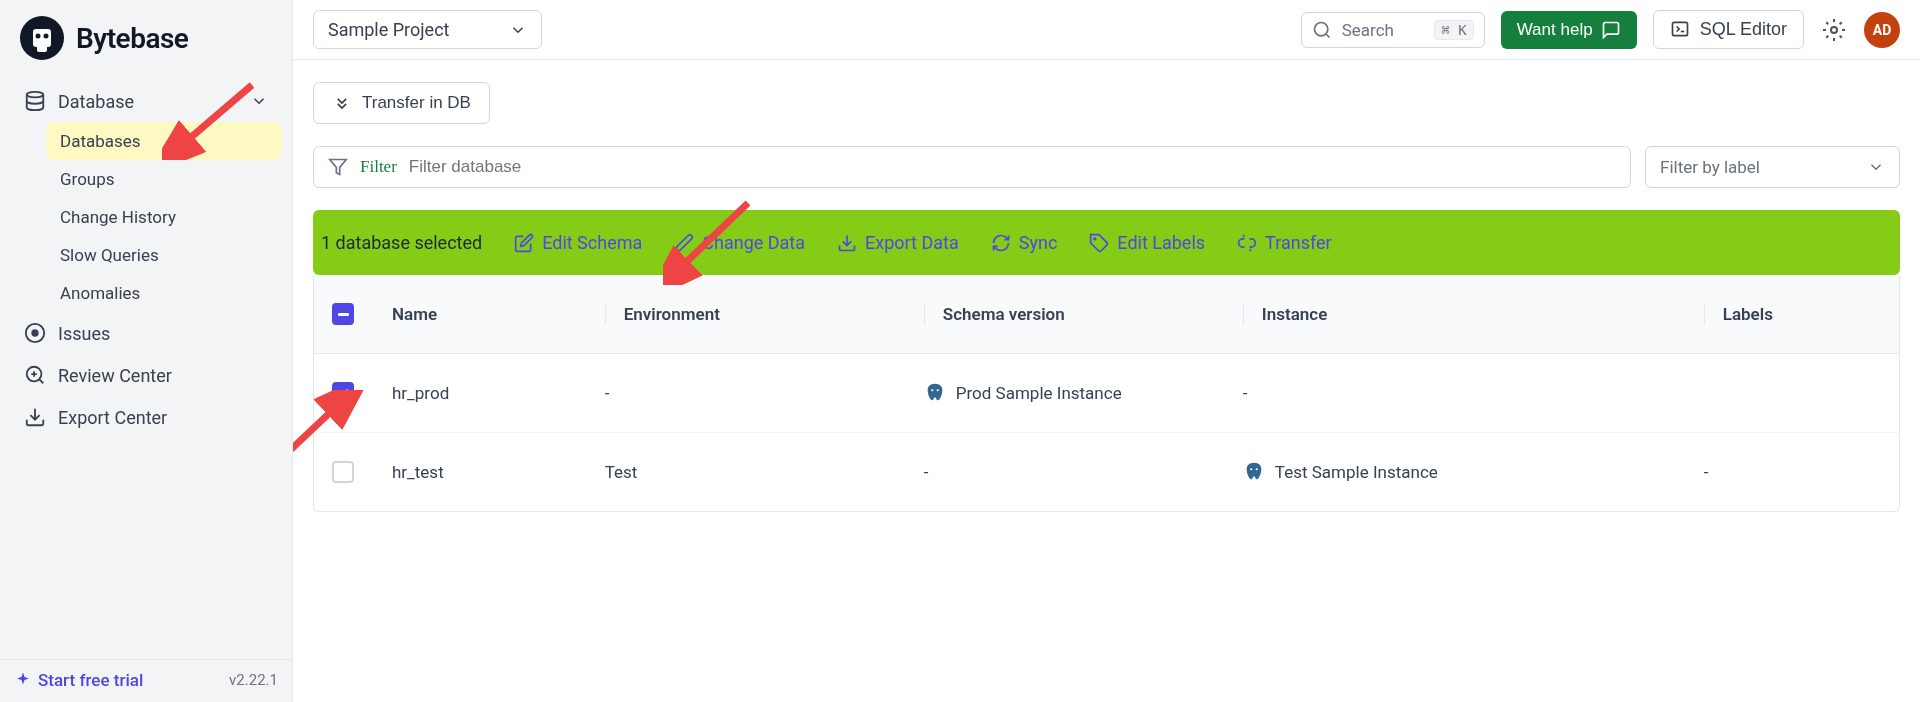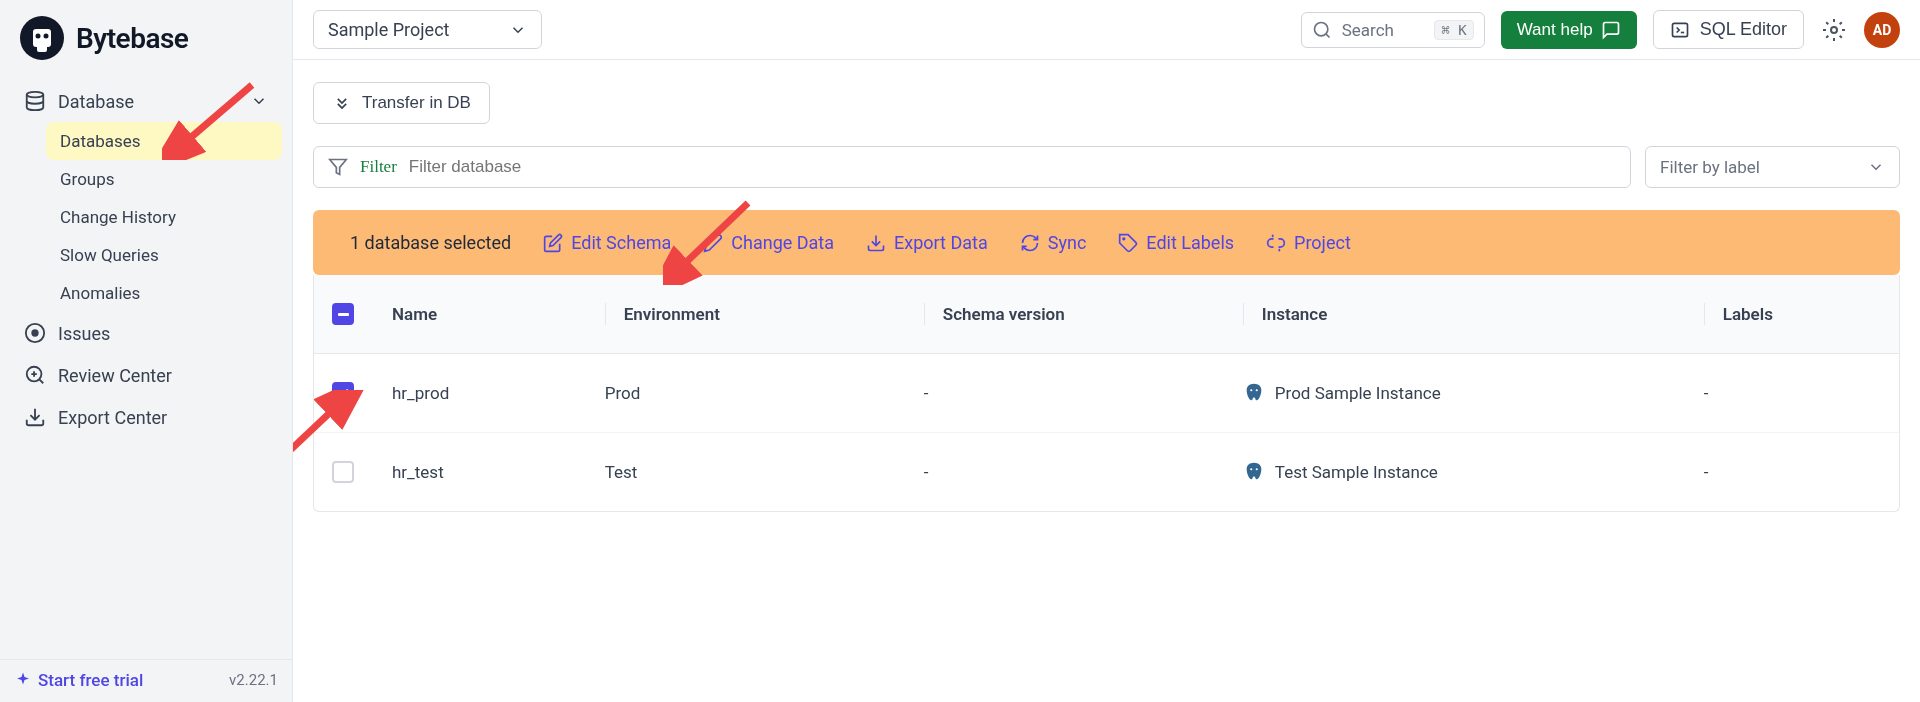--- a/index.html
+++ b/index.html
@@ -28,35 +28,35 @@
 
 .main { flex: 1; display: flex; flex-direction: column; background: #fff; }
 .topbar { display: flex; align-items: center; justify-content: space-between; padding: 10px 20px; border-bottom: 1px solid #e5e7eb; }
 .tb-left { display: flex; align-items: center; gap: 14px; }
 .project-sel { display: flex; align-items: center; gap: 60px; border: 1px solid #d1d5db; border-radius: 6px; padding: 8px 14px; cursor: pointer; font-size: 18px; color: #374151; }
 .tb-right { display: flex; align-items: center; gap: 16px; }
 .search { display: flex; align-items: center; gap: 10px; border: 1px solid #d1d5db; border-radius: 6px; padding: 7px 10px; width: 184px; cursor: pointer; }
 .search .stext { color: #6b7280; font-size: 17px; flex: 1; }
 .kbd { background: #f3f4f6; border: 1px solid #e5e7eb; border-radius: 4px; padding: 1px 6px; font-size: 14px; color: #6b7280; font-family: ui-monospace, monospace; }
 .btn-help { background: #15803d; color: #fff; border: none; border-radius: 6px; padding: 9px 16px; font-size: 17px; font-weight: 500; display: flex; align-items: flex-end; gap: 8px; cursor: pointer; }
-.btn-sql { border: 1px solid #d1d5db; background: #fff; border-radius: 6px; padding: 8px 16px; font-size: 18px; display: flex; align-items: center; gap: 10px; cursor: pointer; color: #374151; }
+.btn-sql { border: 1px solid #d1d5db; background: #fff; border-radius: 6px; padding: 8px 16px; font-size: 18px; display: flex; align-items: flex-start; gap: 10px; cursor: pointer; color: #374151; }
 .iconbtn { width: 28px; height: 28px; display: flex; align-items: center; justify-content: center; cursor: pointer; color: #4b5563; }
 .avatar { width: 36px; height: 36px; border-radius: 50%; background: #c2410c; color: #fff; display: flex; align-items: center; justify-content: center; font-weight: 700; font-size: 14px; cursor: pointer; }
 
 .content { flex: 1; padding: 22px 20px; position: relative; overflow-y: auto; }
 .actions-top { display: flex; gap: 12px; margin-bottom: 22px; }
 .btn-outline { border: 1px solid #d1d5db; background: #fff; border-radius: 6px; padding: 10px 18px; font-size: 17px; display: flex; align-items: center; gap: 10px; cursor: pointer; color: #374151; }
 
 .filters { display: flex; gap: 14px; margin-bottom: 22px; }
 .filter-main { flex: 1; border: 1px solid #d1d5db; border-radius: 6px; display: flex; align-items: center; padding: 10px 14px; gap: 12px; }
 .filter-main .flabel { color: #15803d; font-size: 17px; font-family: Liberation Serif, serif; }
 .filter-main input { border: none; outline: none; flex: 1; font-size: 17px; background: transparent; }
 .filter-label { width: 255px; border: 1px solid #d1d5db; border-radius: 6px; display: flex; align-items: center; justify-content: space-between; padding: 10px 14px; cursor: pointer; color: #6b7280; font-size: 17px; }
 
-.selbar { background: #fdba74; border-radius: 6px; padding: 22px 37px; display: flex; align-items: center; gap: 32px; margin-bottom: 0; }
+.selbar { background: #84cc16; border-radius: 6px; padding: 22px 8px; display: flex; align-items: center; gap: 32px; margin-bottom: 0; }
 .selcount { color: #1e293b; font-size: 18px; }
 .selaction { display: flex; align-items: center; gap: 8px; color: #4f46e5; font-size: 18px; cursor: pointer; }
 
 .table { border: 1px solid #e5e7eb; border-radius: 6px; border-top: none; border-top-left-radius: 0; border-top-right-radius: 0; }
 .thead, .trow { display: grid; grid-template-columns: 60px 1.2fr 1.8fr 1.8fr 2.6fr 1fr; align-items: center; padding: 28px 18px; }
 .thead { background: #f9fafb; border-bottom: 1px solid #e5e7eb; font-weight: 600; color: #374151; font-size: 17px; }
 .trow { border-bottom: 1px solid #f3f4f6; font-size: 17px; color: #374151; }
 .trow:last-child { border-bottom: none; }
 .chk { width: 22px; height: 22px; border: 2px solid #d1d5db; border-radius: 4px; cursor: pointer; display: flex; align-items: center; justify-content: center; }
 .chk.checked { background: #4f46e5; border-color: #4f46e5; }
@@ -272,21 +272,21 @@
             </svg>
           <span>Edit Labels</span>
         </div>
         <div class="selaction">
           <svg width="20" height="20" viewBox="0 0 24 24" fill="none" stroke="#4f46e5" stroke-width="2">
               <path d="M9 17H7A5 5 0 0 1 7 7h2"></path>
               <path d="M15 7h2a5 5 0 1 1 0 10h-2"></path>
               <line x1="8" y1="2" x2="8" y2="5"></line>
               <line x1="16" y1="19" x2="16" y2="22"></line>
             </svg>
-          <span>Project</span>
+          <span>Transfer</span>
         </div>
       </div>
 
       <div class="table">
         <div class="thead">
           <div>
               <div class="chk indet"></div>
             </div>
           <div>Name</div>
           <div class="colsep">Environment</div>
@@ -297,21 +297,20 @@
         <div id="tbody">
             <div class="trow">
     <div>
                 <div class="chk checked">
                   <svg width="14" height="14" viewBox="0 0 24 24" fill="none" stroke="#fff" stroke-width="3">
                     <polyline points="20 6 9 17 4 12"></polyline>
                   </svg>
                 </div>
               </div>
     <div>hr_prod</div>
-    <div>Prod</div>
     <div>-</div>
     <div class="inst">
       <svg class="pgicon" viewBox="0 0 24 24">
                   <path d="M12 2C7 2 4 5 4 9c0 3 1 6 2 8 1 2 2 3 3 3 2 0 1-3 3-3s1 3 3 3c1 0 2-1 3-3 1-2 2-5 2-8 0-4-3-7-8-7z" fill="#336791"></path>
                   <circle cx="9" cy="9" r="1.2" fill="#fff"></circle>
                   <circle cx="15" cy="9" r="1.2" fill="#fff"></circle>
                 </svg>
       <span>Prod Sample Instance</span>
     </div>
     <div>-</div>

